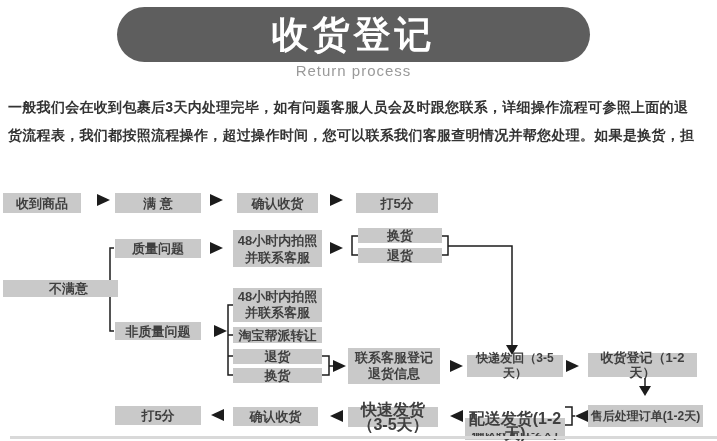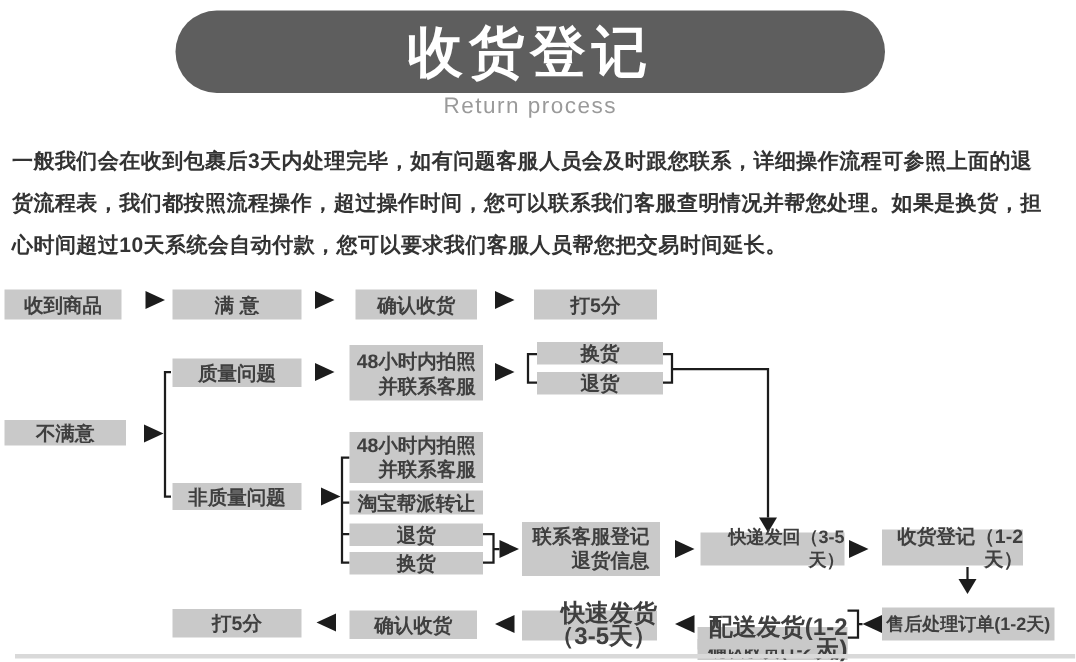--- a/index.html
+++ b/index.html
@@ -23,40 +23,40 @@
   
   .intro{position:absolute;left:8px;top:93px;width:705px;}
   .intro-line{
     white-space:nowrap;font-size:14px;line-height:28px;color:var(--text,#333);
     letter-spacing:0.3px;font-weight:600;
   }
   
   .nd{
     position:absolute;background:var(--box-bg,#c9c9c9);color:#3f3f3f;
     font-weight:bold;font-size:13px;line-height:15px;
-    display:flex;align-items:center;justify-content:center;text-align:right;
+    display:flex;align-items:center;justify-content:center;text-align:center;
     white-space:pre-line;
   }
   .n-received{left:3px;top:193px;width:78px;height:20px;}
   .n-satisfied{left:115px;top:193px;width:86px;height:20px;}
   .n-confirm1{left:237px;top:193px;width:81px;height:20px;}
   .n-rate1{left:356px;top:193px;width:82px;height:20px;}
   .n-quality{left:115px;top:239px;width:86px;height:19px;}
   .n-photo48a{left:233px;top:230px;width:89px;height:37px;line-height:17px;}
   .n-exchange1{left:358px;top:228px;width:84px;height:15px;}
   .n-return1{left:358px;top:248px;width:84px;height:15px;}
-  .n-unsatisfied{left:3px;top:280px;width:81px;height:17px;}
+  .n-unsatisfied{left:3px;top:280px;width:99px;height:17px;padding-left:16px;}
   .n-nonquality{left:115px;top:322px;width:86px;height:18px;}
   .n-photo48b{left:233px;top:288px;width:89px;height:34px;line-height:16px;}
   .n-taobao{left:233px;top:327px;width:89px;height:16px;}
   .n-return2{left:233px;top:349px;width:89px;height:15px;}
   .n-exchange2{left:233px;top:368px;width:89px;height:15px;}
   .n-contact{left:348px;top:348px;width:92px;height:36px;line-height:16px;}
   .n-expressback{left:467px;top:355px;width:96px;height:22px;font-size:12px;}
-  .n-receiptreg{left:588px;top:353px;width:94px;height:24px;}
+  .n-receiptreg{left:588px;top:353px;width:109px;height:24px;}
   .n-rate2{left:115px;top:406px;width:86px;height:19px;}
   .n-confirm2{left:233px;top:407px;width:85px;height:19px;}
   .n-fastship{left:348px;top:407px;width:90px;height:20px;font-size:16px;}
   .n-confirm3{left:465px;top:400px;width:100px;height:14px;font-size:12px;margin-top:26px;}
   .n-dispatch{left:465px;top:418px;width:100px;height:15px;font-size:16px;}
   .n-aftersale{left:588px;top:405px;width:115px;height:22px;font-size:12px;}
   
   .overlay{position:absolute;left:0;top:0;pointer-events:none;}
   .overlay path{stroke:#1c1c1c;stroke-width:1.5;fill:none;}
   .overlay polygon{fill:#1c1c1c;}
@@ -69,21 +69,20 @@
 <div class="page">
 
   <div class="header-pill">
     <span class="header-title">收货登记</span>
   </div>
   <div class="header-sub">Return process</div>
 
   <div class="intro">
     <div class="intro-line">一般我们会在收到包裹后3天内处理完毕，如有问题客服人员会及时跟您联系，详细操作流程可参照上面的退</div>
     <div class="intro-line">货流程表，我们都按照流程操作，超过操作时间，您可以联系我们客服查明情况并帮您处理。如果是换货，担</div>
-    <div class="intro-line">心时间超过10天系统会自动付款，您可以要求我们客服人员帮您把交易时间延长。</div>
   </div>
 
   <svg class="overlay" width="717" height="441" viewBox="0 0 717 441">
 
     <polygon points="97,194 110,200 97,206"></polygon>
     <polygon points="210,194 223,200 210,206"></polygon>
     <polygon points="330,194 343,200 330,206"></polygon>
     <polygon points="210,242 223,248 210,254"></polygon>
     <polygon points="330,242 343,248 330,254"></polygon>
     <polygon points="96,283 109,289 96,295"></polygon>

